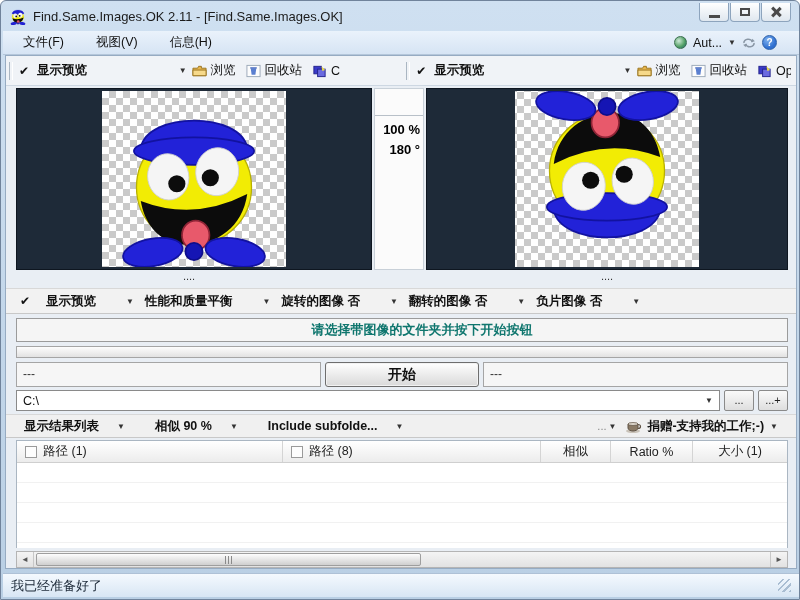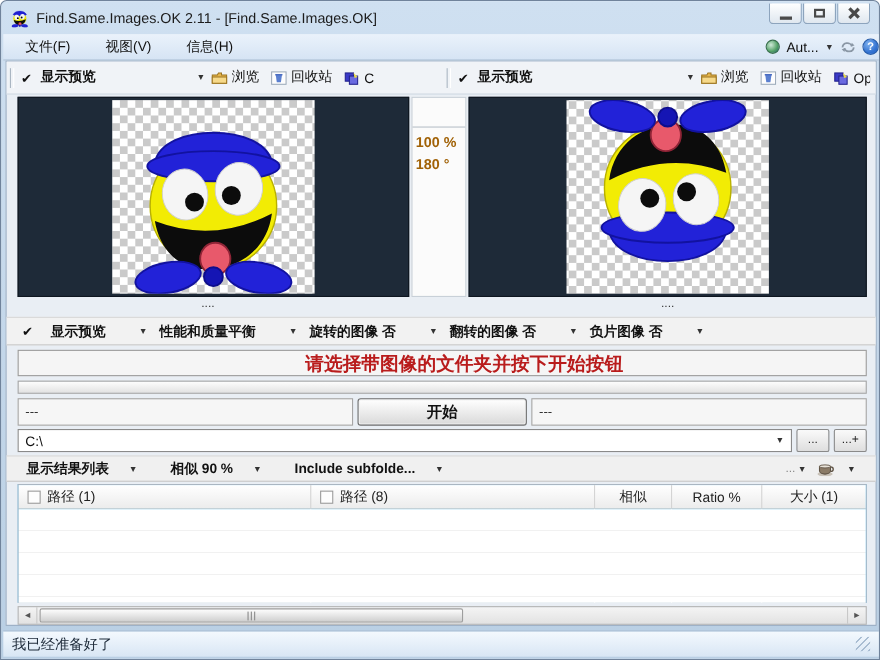--- a/index.html
+++ b/index.html
@@ -18,21 +18,21 @@
   .glyph-min { width:11px; height:3px; background:#4a4a4a; margin-top:8px; }
   .glyph-max { width:10px; height:8px; border:2px solid #4a4a4a; }
   .glyph-close { position:relative; width:12px; height:12px; }
   .glyph-close::before,.glyph-close::after { content:""; position:absolute; left:5px; top:0; width:2.5px; height:12px; background:#4a4a4a; }
   .glyph-close::before { transform:rotate(45deg);} .glyph-close::after { transform:rotate(-45deg);}
   
   .menubar { position:absolute; left:2px; top:30px; width:796px; height:24px;
     background:linear-gradient(#eaf2fb,#d6e4f4); border-bottom:1px solid #b4c6da;
     display:flex; align-items:center; font-size:12.5px; color:#111; }
   .menu-item { padding:18px 12px; margin-left:8px; cursor:default; }
-  .menu-right { margin-left:auto; display:flex; align-items:center; gap:6px; padding-right:0; }
+  .menu-right { margin-left:auto; display:flex; align-items:center; gap:6px; padding-right:22px; }
   .globe { width:13px; height:13px; border-radius:50%; background:radial-gradient(circle at 35% 35%, #cfe9d8, #4f9e63 60%, #1f5c86); border:1px solid #3a6f4e; }
   .lang-label { font-size:12.5px; color:#111; }
   .dd-arrow { font-size:8px; color:#333; }
   .sync-icon { width:14px; height:10px; }
   .help-icon { width:15px; height:15px; border-radius:50%; background:radial-gradient(circle at 35% 30%, #7fb2ef, var(--help) 65%); color:#fff; font-size:10px; font-weight:bold; display:flex; align-items:center; justify-content:center; border:1px solid #2a5ea8; }
   
   .client { position:absolute; left:4px; top:54px; width:792px; height:514px; background:#e9eef4; border:1px solid #96abc2; }
   .band { position:absolute; left:0; width:790px; background:#f0f3f7; }
   
   .toolbar { top:0; height:30px; border-bottom:1px solid #cdd7e2; display:flex; }
@@ -41,50 +41,50 @@
   .gripper { width:4px; height:18px; border-left:1px solid #aab6c2; border-right:1px solid #fff; margin:0 6px 0 3px; }
   .chk { font-size:12px; font-weight:bold; color:#111; margin-right:8px; }
   .tb-label { font-size:12.5px; font-weight:bold; color:#111; } .tb-half .spread { margin-left:auto; }
   .tb-btn { display:flex; align-items:center; gap:4px; padding:2px 5px; font-size:12.5px; font-weight:normal; color:#111; cursor:default; }
   .clip { max-width:15px; overflow:hidden; white-space:nowrap; }
   .icon14 { width:15px; height:14px; }
   
   .panel { position:absolute; top:32px; height:182px; background:var(--panel); border:1px solid #0e1620; display:flex; align-items:center; justify-content:center; }
   .panel.left { left:10px; width:356px; } .panel.right { left:420px; width:362px; }
   .midstrip { position:absolute; left:368px; top:32px; width:50px; height:182px; background:#fbfbfb; border:1px solid #c8d0d8; }
-  .midvals { margin-top:26px; border-top:1px solid #b8c0c8; padding:4px 3px; font-size:13px; font-weight:bold; color:#a16207; line-height:1.5; }
+  .midvals { margin-top:26px; border-top:1px solid #b8c0c8; padding:4px 3px; text-align:right; font-size:13px; font-weight:bold; color:#000000; line-height:1.5; }
   .imgbox { width:184px; height:176px; background:conic-gradient(#cacaca 0 25%, #ffffff 25% 50%, #cacaca 50% 75%, #ffffff 75% 100%); background-size:14px 14px; }
   .imgbox.flipped { transform:rotate(180deg); }
   .caption-row { position:absolute; top:214px; left:0; width:790px; height:18px; font-size:11px; color:#333; }
   .cap-l { position:absolute; left:0; width:366px; text-align:center; }
   .cap-r { position:absolute; left:420px; width:362px; text-align:center; }
   
   .options { top:232px; height:26px; background:#f2f2f2; border-top:1px solid #d8d8d8; border-bottom:1px solid #c8c8c8; display:flex; align-items:center; padding:0 14px; }
   .opt { display:flex; align-items:center; gap:8px; font-size:12.5px; font-weight:bold; color:#111; }
   .opt .dd-arrow { margin-left:22px; }
   .opt + .opt { margin-left:11px; }
   
-  .msgbar { position:absolute; left:10px; top:262px; width:772px; height:24px; background:#f5f5f5; border:1px solid #9b9b9b; display:flex; align-items:center; justify-content:center; font-size:17px; font-weight:bold; color:#b91c1c;padding-left:40px; }
+  .msgbar { position:absolute; left:10px; top:262px; width:772px; height:24px; background:#f5f5f5; border:1px solid #9b9b9b; display:flex; align-items:center; justify-content:center; font-size:13px; font-weight:bold; color:#0f766e;padding-left:40px; }
   .progress { position:absolute; left:10px; top:290px; width:772px; height:12px; background:linear-gradient(#fdfdfd,#e2e2e2); border:1px solid #a5a5a5; }
   
   .startrow { position:absolute; left:10px; top:306px; width:772px; height:25px; display:flex; gap:4px; }
   .field { flex:1; background:#f6f6f6; border:1px solid #a5a5a5; font-size:12px; color:#333; padding:4px 6px; }
   .btn-start { width:154px; background:linear-gradient(#ffffff,#d9d9d9); border:1px solid #6e6e6e; border-radius:3px; font-size:14px; font-weight:bold; color:#111; text-align:center; padding-top:3px; box-shadow:inset 0 0 0 1px #f2f2f2; cursor:default; }
   
   .pathrow { position:absolute; left:10px; top:334px; width:772px; height:21px; display:flex; gap:4px; }
   .combo { flex:1; background:#fff; border:1px solid #8a8a8a; display:flex; align-items:center; font-size:12.5px; color:#111; padding:0 6px; }
   .combo .dd-arrow { margin-left:auto; }
   .sm-btn { width:30px; background:linear-gradient(#fafafa,#dedede); border:1px solid #8a8a8a; border-radius:2px; font-size:11px; color:#222; text-align:center; padding-top:3px; cursor:default; }
   
   .filterrow { top:358px; height:24px; background:#f0f0f0; border-top:1px solid #d8d8d8; border-bottom:1px solid #c8c8c8; display:flex; align-items:center; padding:0 18px; position:absolute; width:790px; }
   .f-item { display:flex; align-items:center; font-size:12.5px; font-weight:bold; color:#111; }
   .f-item .dd-arrow { margin-left:18px; }
   .cup-icon { width:16px; height:13px; margin:0 5px 0 10px; }
   
-  .table { position:absolute; left:10px; top:384px; width:772px; height:108px; background:#7dd3fc; border:1px solid #aab6c2; }
+  .table { position:absolute; left:10px; top:384px; width:772px; height:108px; background:#0c4a6e; border:1px solid #aab6c2; }
   .thead { display:grid; grid-template-columns:266px 258px 70px 82px 94px; height:22px; background:linear-gradient(#ffffff,#ececec); border-bottom:1px solid #cfcfcf; }
   .th { display:flex; align-items:center; font-size:12.5px; color:#222; border-right:1px solid #d4d4d4; padding:0 8px; }
   .th .cbx { width:12px; height:12px; border:1px solid #9a9a9a; background:#fdfdfd; margin-right:6px; flex:0 0 auto; }
   .th.num { justify-content:center; }
   .tbody { position:relative; height:85px; display:grid; grid-template-columns:266px 258px 70px 82px 94px; }
   .bcol { border-right:1px solid #efefef; }
   .rowlines { position:absolute; left:0; top:0; width:100%; height:100%; background:repeating-linear-gradient(#fff 0 19px, #f1f1f1 19px 20px); }
   
   .hscroll { position:absolute; left:10px; top:495px; width:772px; height:17px; background:linear-gradient(#f4f4f4,#e2e2e2); border:1px solid #b4b4b4; display:flex; align-items:stretch; }
   .sb-arrow { width:17px; display:flex; align-items:center; justify-content:center; font-size:8px; color:#555; border-right:1px solid #c8c8c8; }
@@ -302,20 +302,21 @@
         <span>...</span>
         <span class="dd-arrow" style="margin-left:2px">▼</span>
       </span>
       <span class="f-item">
         <svg class="cup-icon" viewBox="0 0 16 13">
           <ellipse cx="7" cy="11" rx="7" ry="2" fill="#c9c2b8"></ellipse>
           <path d="M2,4 h10 v4 a5,3 0 0 1 -10,0 z" fill="#8a7a66" stroke="#5e5244"></path>
           <path d="M12,4.5 a2.5,2 0 0 1 0,4" fill="none" stroke="#5e5244" stroke-width="1.2"></path>
           <ellipse cx="7" cy="4" rx="5" ry="1.4" fill="#e8e2d8" stroke="#5e5244" stroke-width="0.8"></ellipse>
         </svg>
+        <span>捐赠-支持我的工作;-)</span>
         <span class="dd-arrow" style="margin-left:6px">▼</span>
       </span>
     </div>
 
     <div class="table">
       <div class="thead">
         <div class="th">
           <span class="cbx"></span>
           <span>路径 (1)</span>
         </div>

